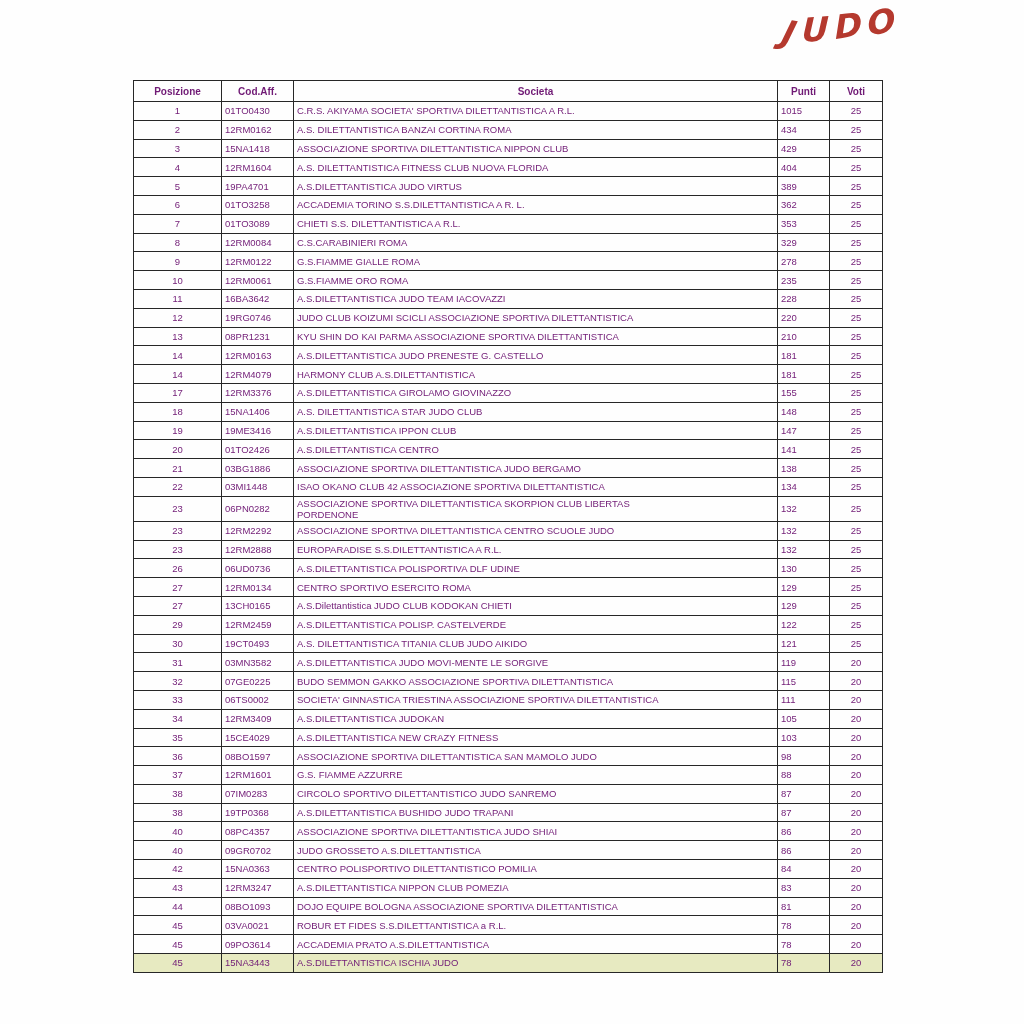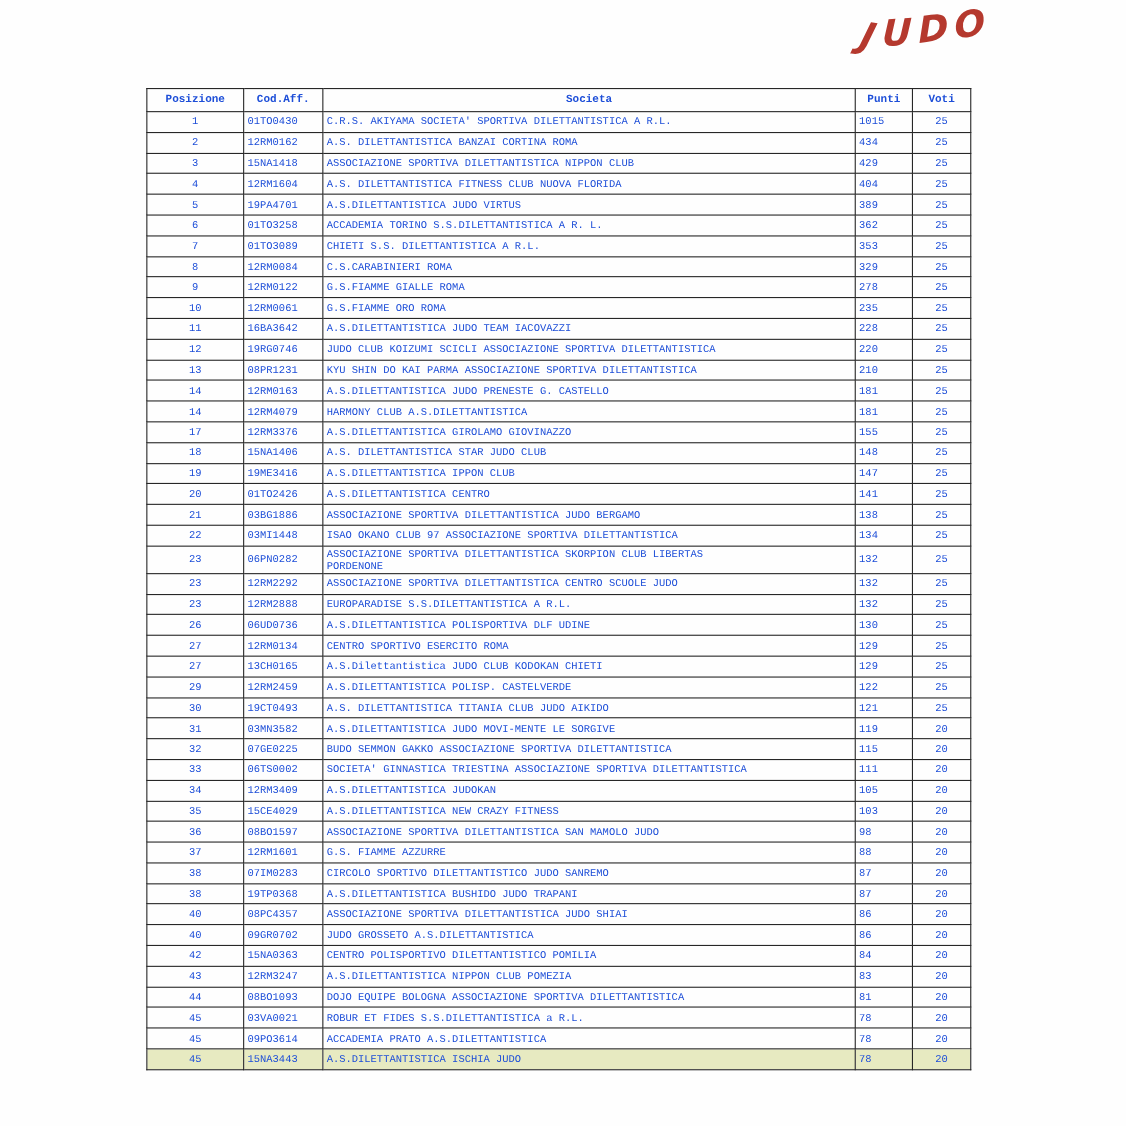--- a/index.html
+++ b/index.html
@@ -34,22 +34,21 @@
   .logo .letter:nth-child(3) { transform: rotate(-6deg) translateY(-2px); }
   .logo .letter:nth-child(4) { transform: rotate(-9deg) translateY(-5px); }
   
   .ranking {
     position: absolute;
     left: 133px;
     top: 80px;
     width: 749px;
     border-collapse: collapse;
     table-layout: fixed;
-    color: #1d4ed8;
-    font-family: Liberation Mono, monospace;
+    color: #701a75;
   }
   .ranking th, .ranking td {
     border: 1.4px solid #272727;
     overflow: hidden;
     box-sizing: border-box;
   }
   .ranking th {
     font-size: 10px;
     font-weight: bold;
     height: 21px;
@@ -243,21 +242,21 @@
         <tr>
           <td class="c-pos">21</td>
           <td class="c-code">03BG1886</td>
           <td class="c-name">ASSOCIAZIONE SPORTIVA DILETTANTISTICA JUDO BERGAMO</td>
           <td class="c-punti">138</td>
           <td class="c-voti">25</td>
         </tr>
         <tr>
           <td class="c-pos">22</td>
           <td class="c-code">03MI1448</td>
-          <td class="c-name">ISAO OKANO CLUB 97 ASSOCIAZIONE SPORTIVA DILETTANTISTICA</td>
+          <td class="c-name">ISAO OKANO CLUB 42 ASSOCIAZIONE SPORTIVA DILETTANTISTICA</td>
           <td class="c-punti">134</td>
           <td class="c-voti">25</td>
         </tr>
         <tr>
           <td class="c-pos">23</td>
           <td class="c-code">06PN0282</td>
           <td class="c-name">ASSOCIAZIONE SPORTIVA DILETTANTISTICA SKORPION CLUB LIBERTAS
 PORDENONE</td>
           <td class="c-punti">132</td>
           <td class="c-voti">25</td>

